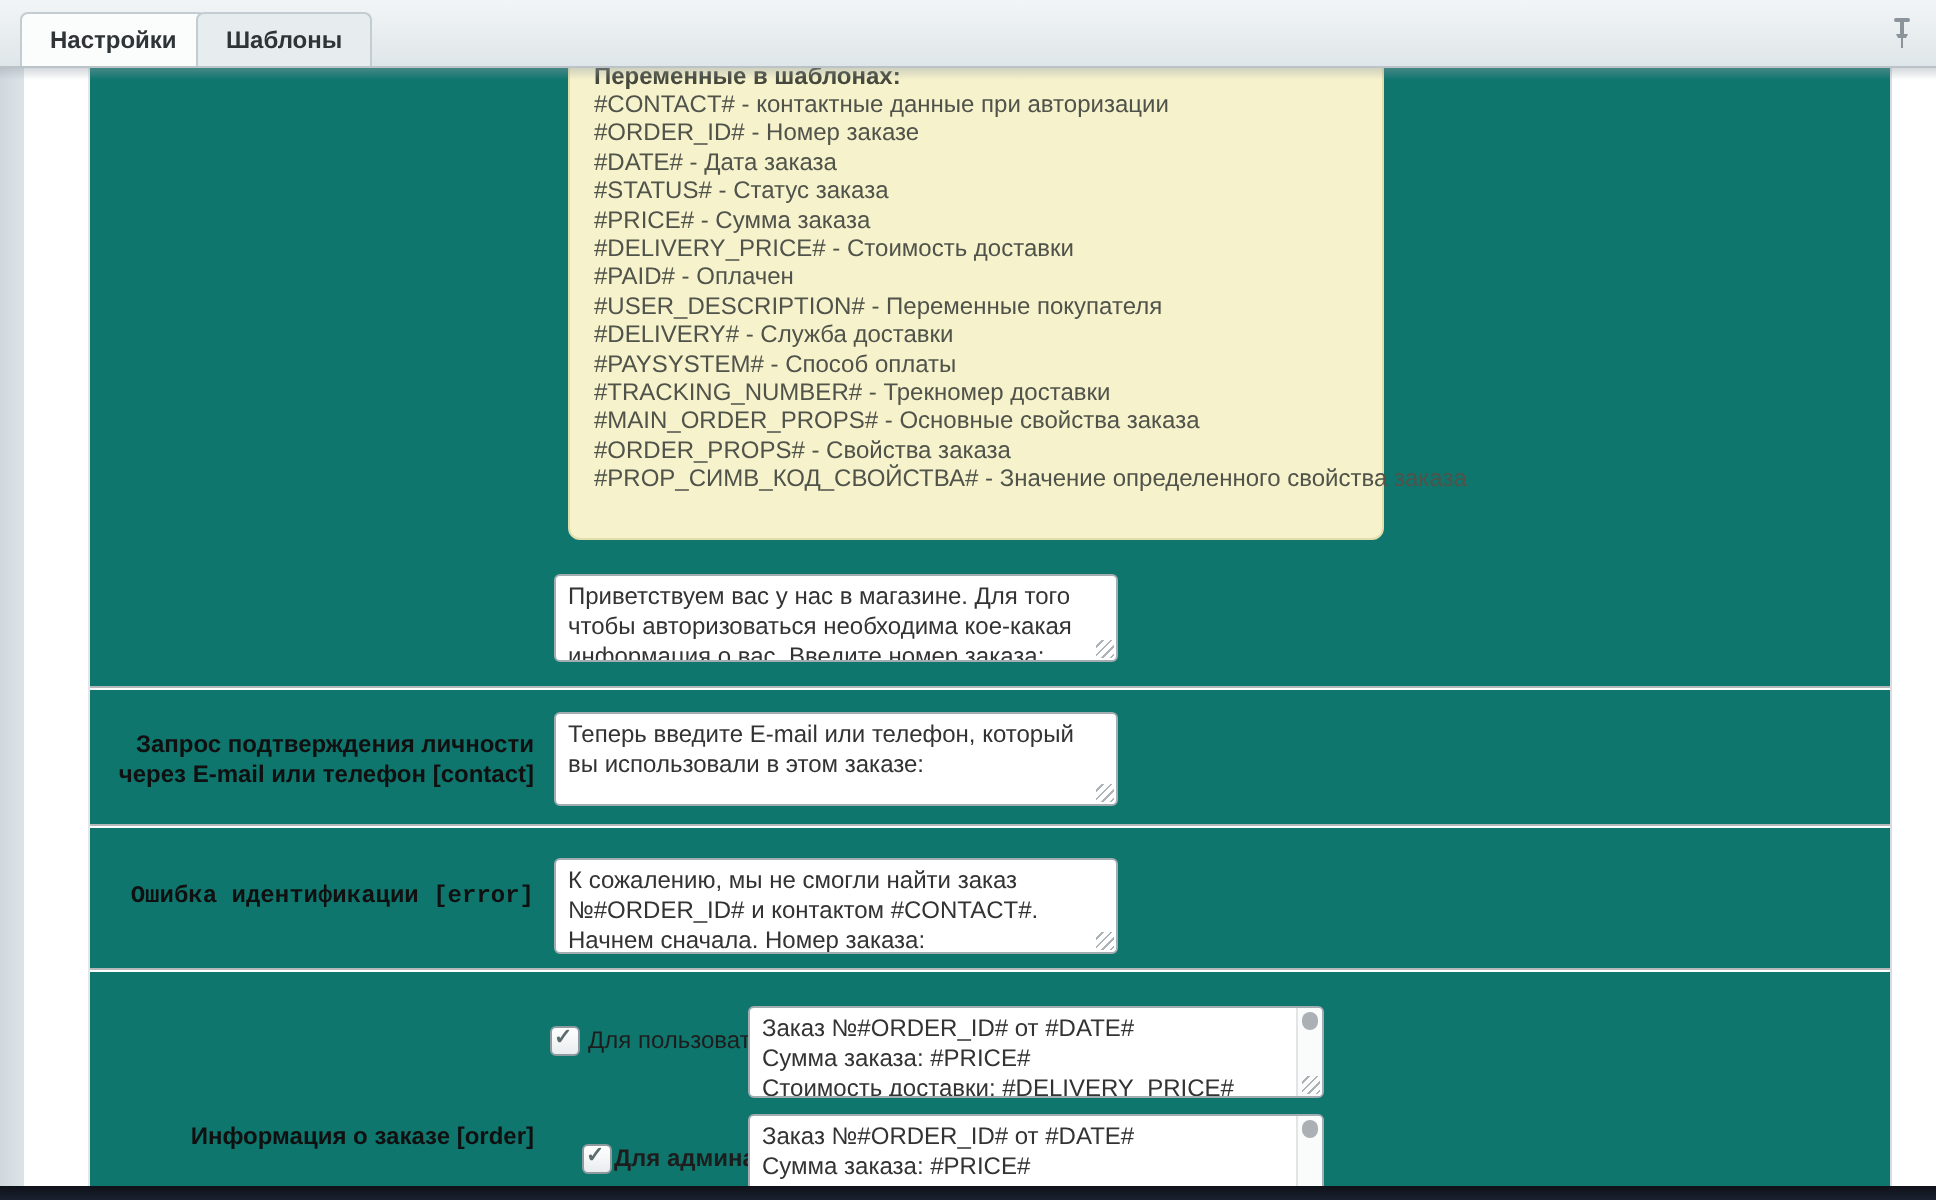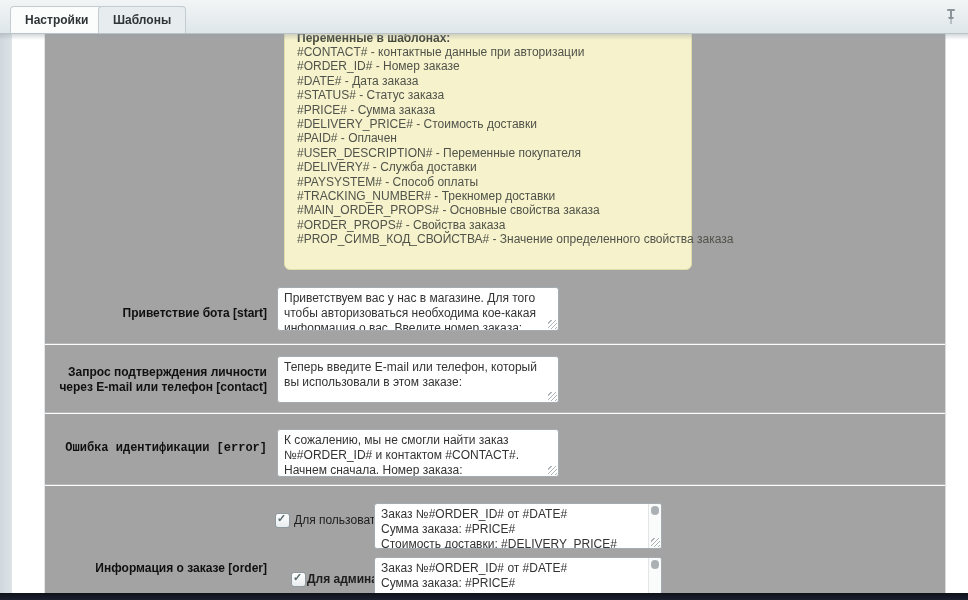--- a/index.html
+++ b/index.html
@@ -22,21 +22,21 @@
   .tab.active{left:10px;background:#fbfdfd;}
   .tab.inactive{left:98px;background:#e7edef;}
   .pin{position:absolute;right:10px;top:8px;width:14px;height:17px;}
 
   
   .bar-shadow{position:absolute;left:0;top:34px;width:968px;height:6px;z-index:8;
               background:linear-gradient(rgba(150,160,168,.40),rgba(150,160,168,0));}
 
   
   .panel{position:absolute;left:44px;top:34px;width:900px;height:559px;
-         background:#a3a3a3;border-right:1px solid #d8dcdf;
+         background:#0f766e;border-right:1px solid #d8dcdf;
          border-left:1px solid #e3e7e9;overflow:hidden;z-index:2;}
 
   
   .note{position:absolute;left:239px;top:-12px;width:382px;height:232px;
         background:#f6f2cc;border:1px solid #e2ddab;border-radius:6px;
         padding:8px 12px 6px 12px;color:#50534a;}
   .note-heading{font-size:12px;font-weight:bold;color:#45483c;line-height:14px;}
   .var-line{font-size:12px;line-height:14.4px;white-space:nowrap;}
 
   
@@ -99,21 +99,20 @@
           <div class="var-line">#MAIN_ORDER_PROPS# - Основные свойства заказа</div>
           <div class="var-line">#ORDER_PROPS# - Свойства заказа</div>
           <div class="var-line">#PROP_СИМВ_КОД_СВОЙСТВА# - Значение определенного свойства заказа</div>
         </div>
     </div>
 
     <div class="divider d1"></div>
     <div class="divider d2"></div>
     <div class="divider d3"></div>
 
-    <div class="flabel" style="top:272px;">Приветствие бота [start]</div>
     <div class="ta-wrap" style="left:232px;top:253px;width:282px;height:44px;">
       <textarea spellcheck="false" style="">Приветствуем вас у нас в магазине. Для того чтобы авторизоваться необходима кое-какая информация о вас. Введите номер заказа:</textarea>
       <div class="grip"></div>
     </div>
 
     <div class="flabel" style="top:331px;">Запрос подтверждения личности через E-mail или телефон [contact]</div>
     <div class="ta-wrap" style="left:232px;top:322px;width:282px;height:47px;">
       <textarea spellcheck="false" style="">Теперь введите E-mail или телефон, который вы использовали в этом заказе:</textarea>
       <div class="grip"></div>
     </div>

